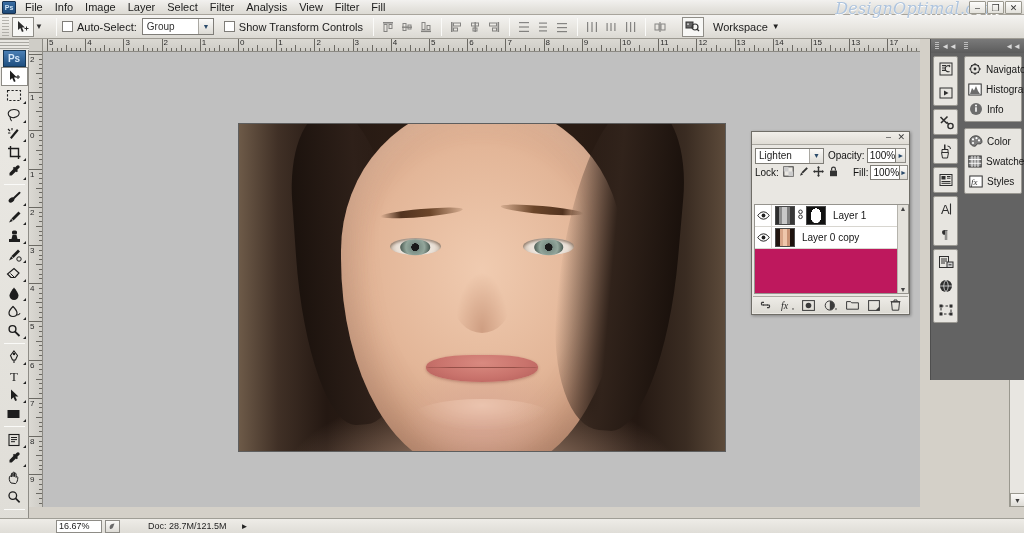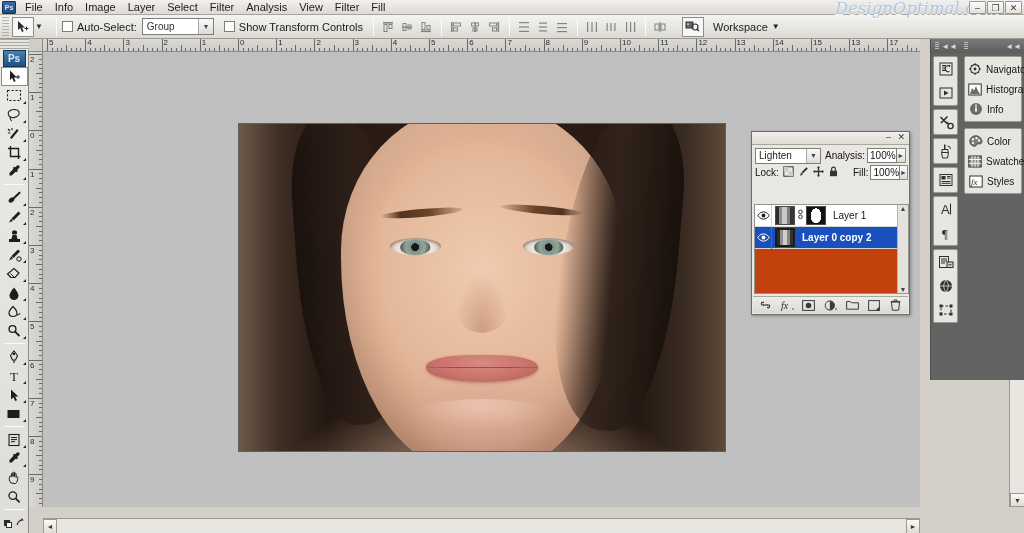--- a/index.html
+++ b/index.html
@@ -224,21 +224,21 @@
      background:linear-gradient(to bottom,#fbfaf8,#dedcd6); border-left:1px solid #aaa8a2;
      display:flex;align-items:center;justify-content:center;font-size:7px;color:#2a4a6a;}
   .lp-lbl { font-size:10px; color:#111; margin-left:4px; }
   .lp-num { width:33px; height:15px; border:1px solid #7f7d77; background:#fff;
      font-size:10px; color:#111; text-align:left; padding-left:2px; line-height:13px; margin-left:2px;}
   .lp-numarrow { width:11px;height:15px; background:linear-gradient(to bottom,#fbfaf8,#dedcd6);
      border:1px solid #8f8d87; border-left:none; display:flex;align-items:center;justify-content:center;
      font-size:7px; color:#2a4a6a;}
   #lp-lockrow { display:flex; align-items:center; height:17px; padding:0 3px; }
   #lp-list { position:absolute; left:2px; top:72px; width:155px; height:90px;
-     background:#c2410c; border:1px solid #96948e; overflow:hidden; }
+     background:#be185d; border:1px solid #96948e; overflow:hidden; }
   .layer-row { height:22px; display:flex; align-items:center;
      border-bottom:1px solid #d8d6d0; position:relative; background:#fff;}
   .layer-row.active { background:#1a4fbe; }
   .layer-row.active .lname { color:#fff; font-weight:bold;}
   .eye-cell { width:17px; height:22px; display:flex;align-items:center;justify-content:center;
      border-right:1px solid #d8d6d0;}
   .thumb { width:20px;height:19px; border:1px solid #4a4a4a; margin-left:3px; }
   .thumb.sel { border:2px solid #1c1c1c; }
   .lname { font-size:10px; color:#141414; margin-left:7px; white-space:nowrap;}
   .masklink { font-size:8px; color:#333; margin:0 2px;}
@@ -931,33 +931,43 @@
 
   <div id="vscroll">
     <div class="sb-arrow" style="width:15px;height:14px;">▲</div>
     <div class="sb-arrow" style="width:15px;height:14px;position:absolute;bottom:0;">▼</div>
   </div>
   <div id="hscroll">
     <div class="sb-arrow" style="width:14px;height:15px;position:absolute;left:0;">◄</div>
     <div class="sb-arrow" style="width:14px;height:15px;position:absolute;right:0;">►</div>
   </div>
 
+  <div id="statusbar">
+    <div id="zoomfield">16.67%</div>
+    <div style="width:15px;height:13px;border:1px solid #8e8c86;background:linear-gradient(to bottom,#fbfaf8,#dedcd6);margin-left:3px;display:flex;align-items:center;justify-content:center;">
+      <svg width="9" height="9" viewBox="0 0 9 9">
+          <path d="M2 7 C1 5 2 2.5 4 2 L6.5 1.5 L5.5 4 C5 6 3.5 7.5 2 7 Z" fill="#6a6a6a"></path>
+        </svg>
+    </div>
+    <div id="docinfo">Doc: 28.7M/121.5M</div>
+    <div style="font-size:8px;color:#222;margin-left:14px;">►</div>
+  </div>
 
   <div id="layers-panel">
     <div id="lp-titlebar">
       <span class="lp-wc" style="right:18px;">–</span>
       <span class="lp-wc" style="right:4px;">✕</span>
     </div>
 
     <div id="lp-blendrow">
       <div class="lp-dd">
         <span>Lighten</span>
         <span class="arrow">▼</span>
       </div>
-      <span class="lp-lbl">Analysis:</span>
+      <span class="lp-lbl">Opacity:</span>
       <div class="lp-num">100%</div>
       <div class="lp-numarrow">►</div>
     </div>
 
     <div id="lp-lockrow">
       <span class="lp-lbl" style="margin-left:0;">Lock:</span>
       <span style="margin-left:4px;">
         <svg width="11" height="11" viewBox="0 0 11 11">
             <rect x="0.8" y="0.8" width="9.4" height="9.4" fill="none" stroke="#333"></rect>
             <rect x="0.8" y="0.8" width="4.7" height="4.7" fill="#ccc"></rect>
@@ -999,31 +1009,31 @@
         <div class="thumb" style="background:linear-gradient(to right,#2e2e2e 0 18%,#8c8c8c 18% 36%,#c9c9c9 36% 62%,#7e7e7e 62% 80%,#363636 80% 100%);"></div>
         <span class="masklink">
           <svg width="7" height="13" viewBox="0 0 7 13">
               <path d="M3.5 2 a1.8 1.8 0 0 1 0 3.6 a1.8 1.8 0 0 1 0-3.6 Z M3.5 7 a1.8 1.8 0 0 1 0 3.6 a1.8 1.8 0 0 1 0-3.6 Z" fill="none" stroke="#333"></path>
             </svg>
         </span>
         <div class="thumb" style="margin-left:0;background:radial-gradient(ellipse 42% 62% at 50% 52%, #fff 0 70%, #111 72%);"></div>
         <span class="lname">Layer 1</span>
       </div>
 
-
-      <div class="layer-row active">
-        <div class="eye-cell" style="border-right-color:#3a6bd0;">
+      <div class="layer-row">
+        <div class="eye-cell">
           <svg width="13" height="9" viewBox="0 0 13 9">
-              <path d="M6.5 0.8 C10 0.8 12.2 4.5 12.2 4.5 C12.2 4.5 10 8.2 6.5 8.2 C3 8.2 0.8 4.5 0.8 4.5 C0.8 4.5 3 0.8 6.5 0.8 Z" fill="none" stroke="#fff" stroke-width="1"></path>
-              <circle cx="6.5" cy="4.5" r="1.9" fill="#fff"></circle>
+              <path d="M6.5 0.8 C10 0.8 12.2 4.5 12.2 4.5 C12.2 4.5 10 8.2 6.5 8.2 C3 8.2 0.8 4.5 0.8 4.5 C0.8 4.5 3 0.8 6.5 0.8 Z" fill="none" stroke="#222" stroke-width="1"></path>
+              <circle cx="6.5" cy="4.5" r="1.9" fill="#222"></circle>
             </svg>
         </div>
-        <div class="thumb sel" style="background:linear-gradient(to right,#2b2b2b 0 20%,#8f8f8f 20% 38%,#cfcfcf 38% 62%,#848484 62% 80%,#303030 80% 100%);"></div>
-        <span class="lname">Layer 0 copy 2</span>
-      </div>
+        <div class="thumb" style="background:linear-gradient(to right,#221611 0 22%,#d8a588 22% 40%,#efc6ab 40% 60%,#c89274 60% 78%,#1d120d 78% 100%);"></div>
+        <span class="lname">Layer 0 copy</span>
+      </div>
+
 
 
       <div id="lp-scroll">
         <div style="text-align:center;font-size:7px;color:#444;">▲</div>
         <div style="position:absolute;bottom:0;width:100%;text-align:center;font-size:7px;color:#444;">▼</div>
       </div>
     </div>
 
     <div id="lp-bottom">
       <div class="lp-btn">

